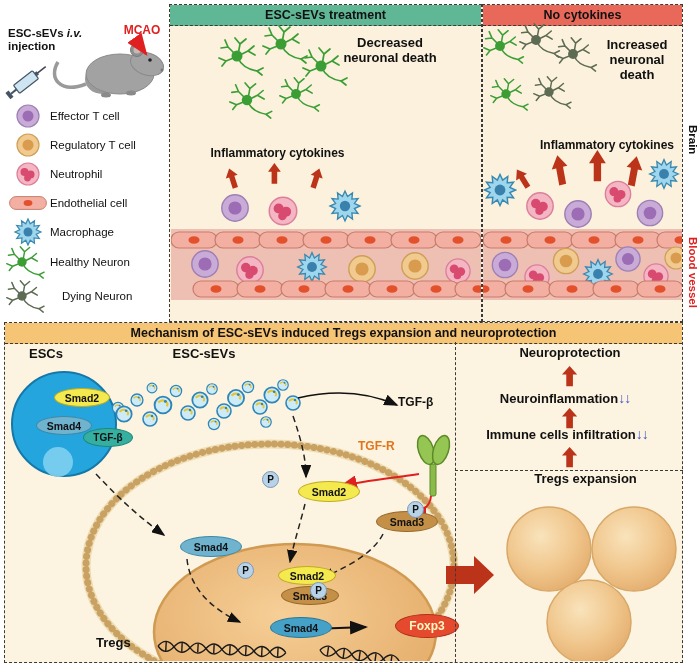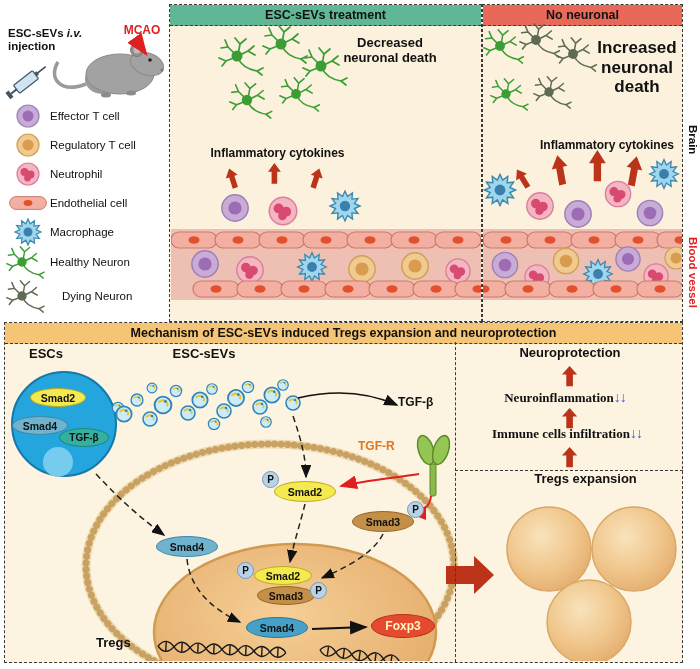--- a/index.html
+++ b/index.html
@@ -14,44 +14,44 @@
   .hdr-orange{background:#f6c475;}
   .gfx{position:absolute;left:0;top:0;pointer-events:none;}
   .layer{position:absolute;left:0;top:0;width:700px;height:543px;pointer-events:none;}
   .txt{position:absolute;font-size:12px;line-height:1.15;}
   .b{font-weight:bold;}
   .c{text-align:center;}
   .red{color:#e02020;}
   .orange{color:#e0761c;}
   .vlab{position:absolute;writing-mode:vertical-rl;text-align:center;font-weight:600;font-size:11.5px;}
   .oval{position:absolute;border-radius:50%;display:flex;align-items:center;justify-content:center;
-        font-weight:bold;font-size:10.5px;box-sizing:border-box;border:1.5px solid #888;}
+        font-weight:bold;font-size:10.5px;box-sizing:border-box;border:1.5px solid #888;margin-left:24px;}
   .pcirc{position:absolute;width:17px;height:17px;border-radius:50%;background:#b8d2e8;
          border:1.5px solid #7898b8;display:flex;align-items:center;justify-content:center;
          font-weight:bold;font-size:10px;box-sizing:border-box;}
   .cas-row{position:absolute;display:flex;align-items:center;justify-content:center;
-           font-weight:bold;font-size:13px;font-family:Liberation Serif, serif;}
+           font-weight:bold;font-size:13px;}
   .darr{color:#4558c8;font-size:14px;font-weight:bold;letter-spacing:-1px;}
   .dash-v{position:absolute;border-left:1.5px dashed #3a3a3a;}
   .dash-h{position:absolute;border-top:1.5px dashed #3a3a3a;}
   .leg-label{position:absolute;font-size:11.5px;line-height:18px;height:18px;}
 </style>
 </head>
 <body>
 
 <div class="page">
 
   <div class="panel" style="left:169px;top:4px;width:313px;height:318px;">
     <div class="panel-hdr hdr-green">
       <span>ESC-sEVs treatment</span>
     </div>
   </div>
   <div class="panel" style="left:482px;top:4px;width:201px;height:318px;">
     <div class="panel-hdr hdr-red">
-      <span>No neuronal</span>
+      <span>No cytokines</span>
     </div>
   </div>
   <div class="panel" style="left:4px;top:322px;width:679px;height:341px;background:#fcf3e0;">
     <div class="panel-hdr hdr-orange">
       <span>Mechanism of ESC-sEVs induced Tregs expansion and neuroprotection</span>
     </div>
   </div>
 
   <svg class="gfx" width="700" height="669" viewBox="0 0 700 669">
     <defs>
@@ -341,21 +341,21 @@
     <div class="leg-label" style="left:50px;top:136px;">Regulatory T cell</div>
     <div class="leg-label" style="left:50px;top:165px;">Neutrophil</div>
     <div class="leg-label" style="left:50px;top:194px;">Endothelial cell</div>
     <div class="leg-label" style="left:50px;top:223px;">Macrophage</div>
     <div class="leg-label" style="left:50px;top:253px;">Healthy Neuron</div>
     <div class="leg-label" style="left:50px;top:287px;padding-left:12px;">Dying Neuron</div>
 
     <div class="txt b c" style="left:338px;top:36px;width:104px;font-size:13px;">Decreased neuronal death</div>
     <div class="txt b c" style="left:195px;top:147px;width:165px;">Inflammatory cytokines</div>
 
-    <div class="txt b c" style="left:591px;top:38px;width:92px;font-size:17px;">Increased neuronal death</div>
+    <div class="txt b c" style="left:591px;top:38px;width:92px;font-size:13px;">Increased neuronal death</div>
     <div class="txt b c" style="left:527px;top:139px;width:160px;">Inflammatory cytokines</div>
 
     <div class="vlab" style="left:683px;top:60px;width:16px;height:160px;">Brain</div>
     <div class="vlab red" style="left:683px;top:222px;width:16px;height:100px;">Blood vessel</div>
 
     <div class="txt b c" style="left:18px;top:347px;width:56px;font-size:13px;">ESCs</div>
     <div class="txt b c" style="left:160px;top:347px;width:88px;font-size:13px;">ESC-sEVs</div>
     <div class="txt b" style="left:398px;top:396px;width:52px;">TGF-β</div>
     <div class="txt b orange" style="left:358px;top:440px;width:48px;">TGF-R</div>
     <div class="txt b" style="left:96px;top:636px;width:54px;font-size:13px;">Tregs</div>

